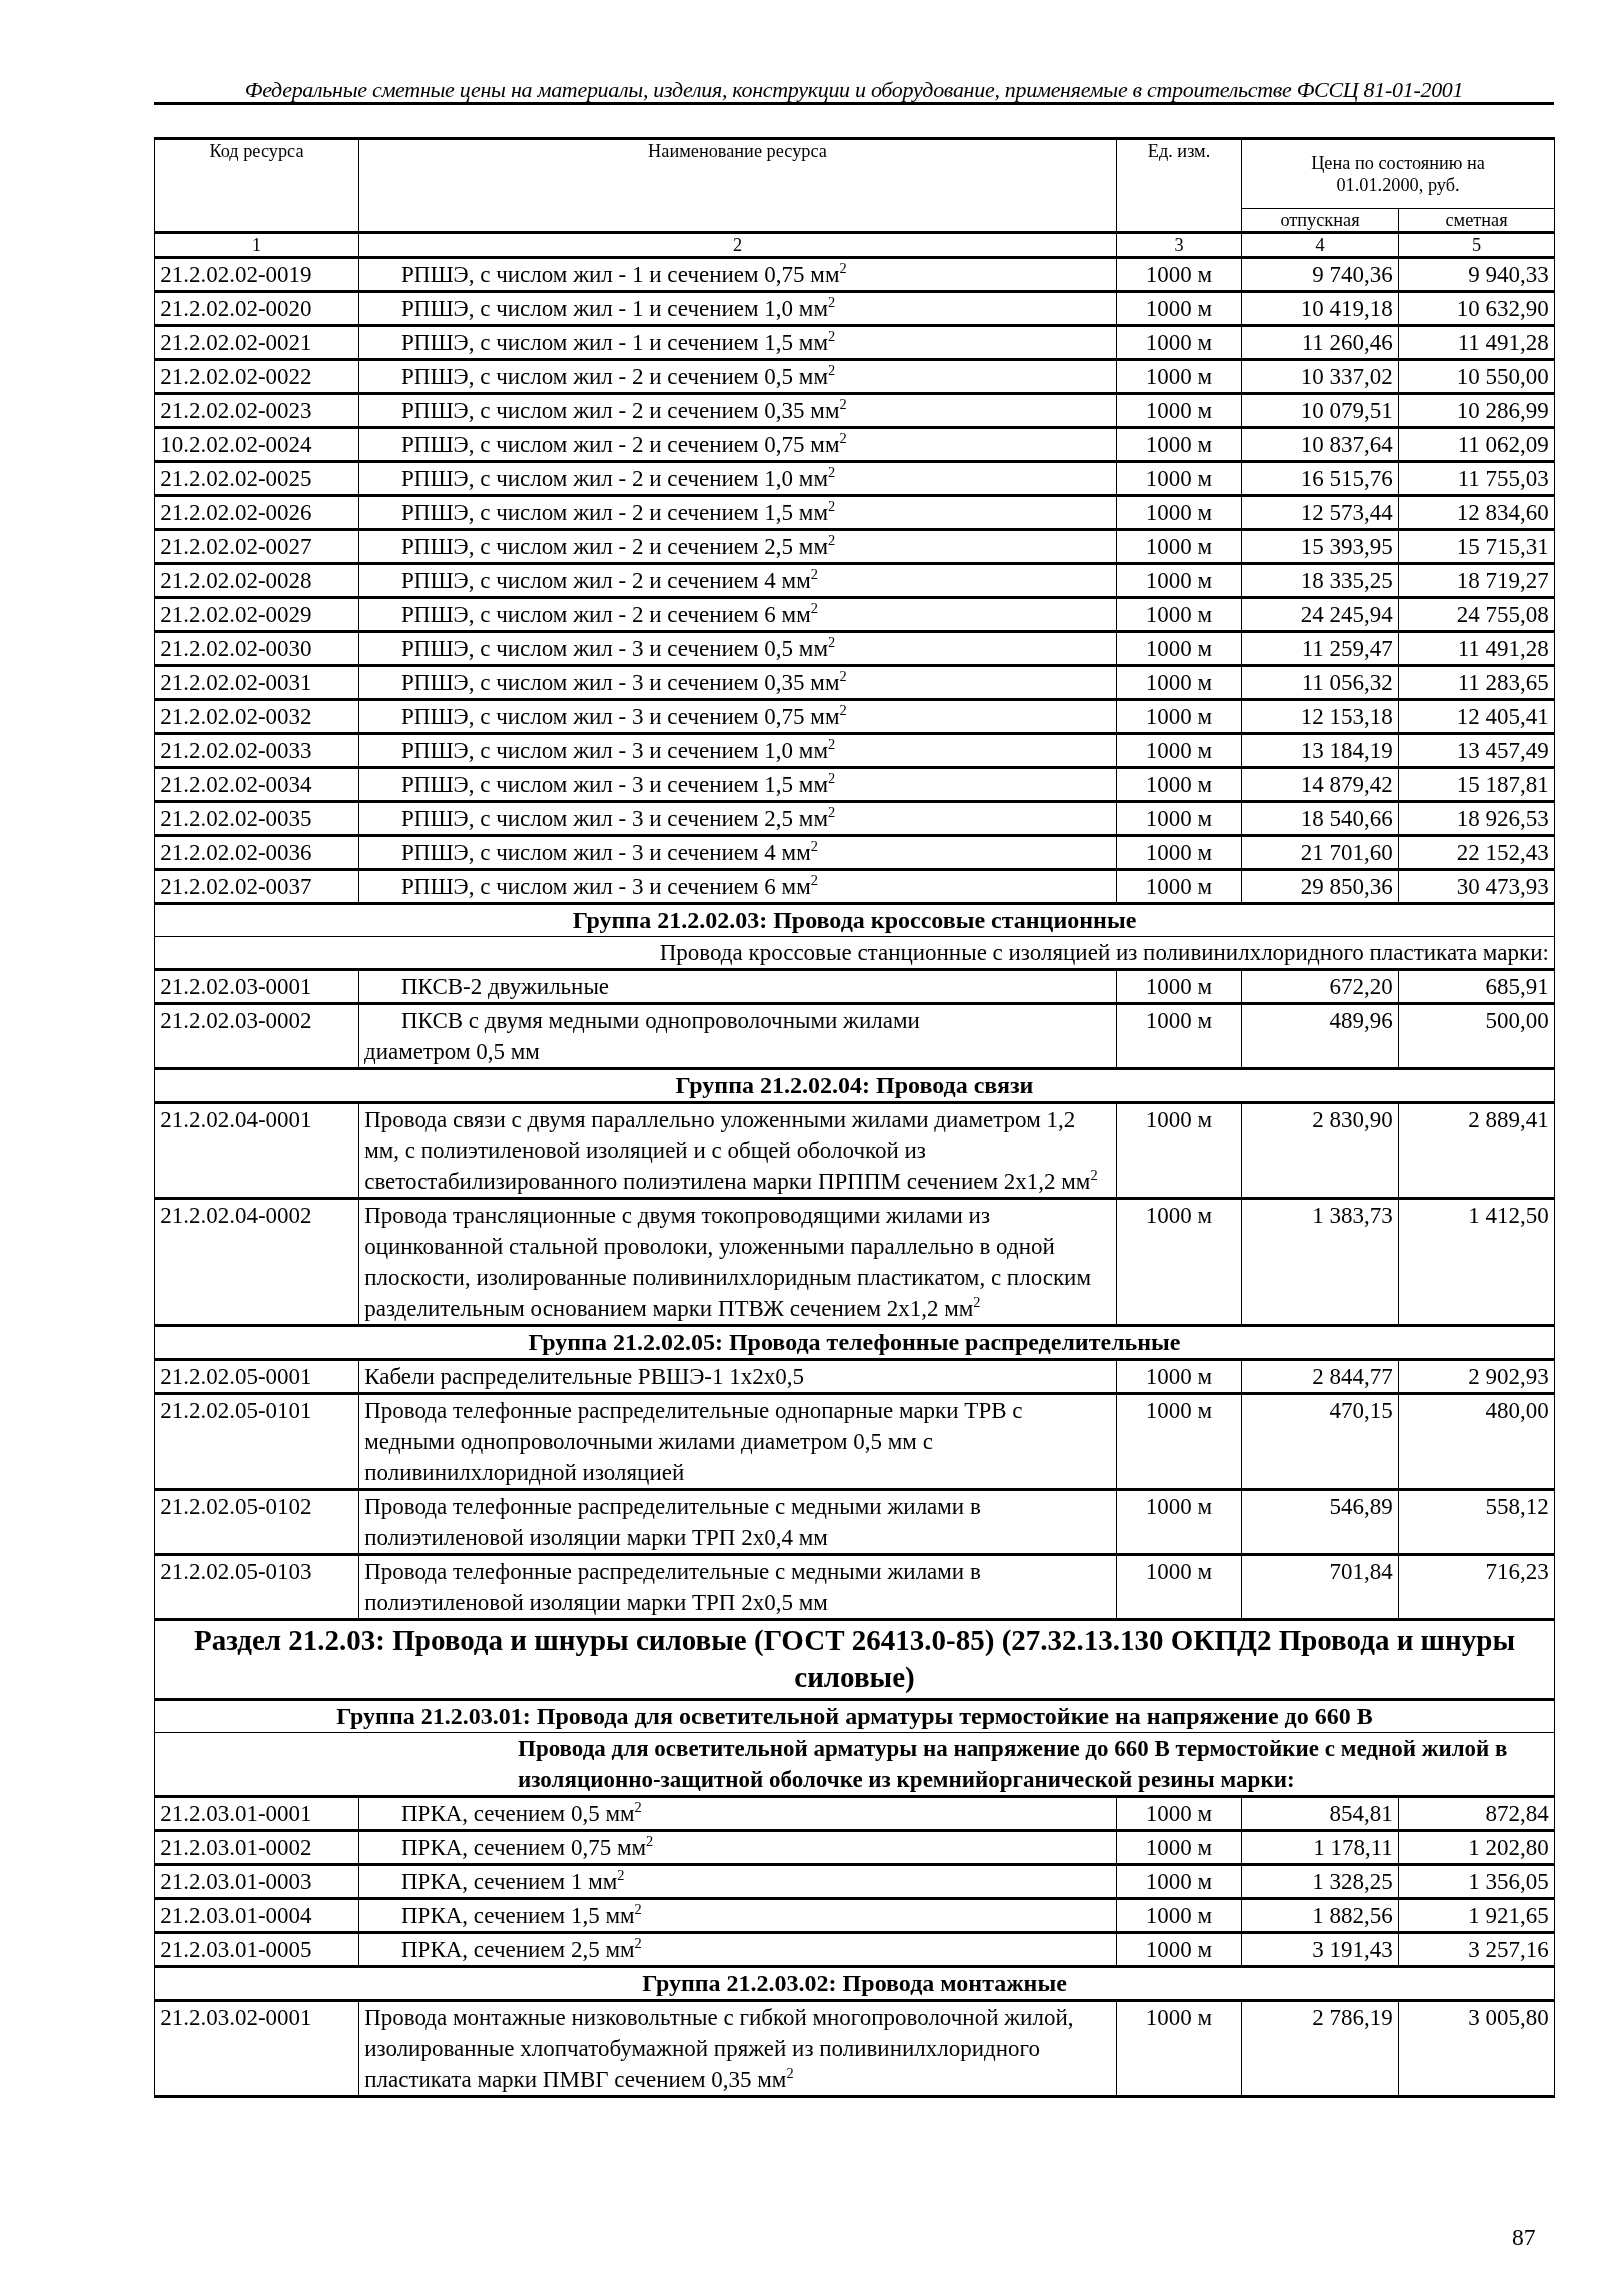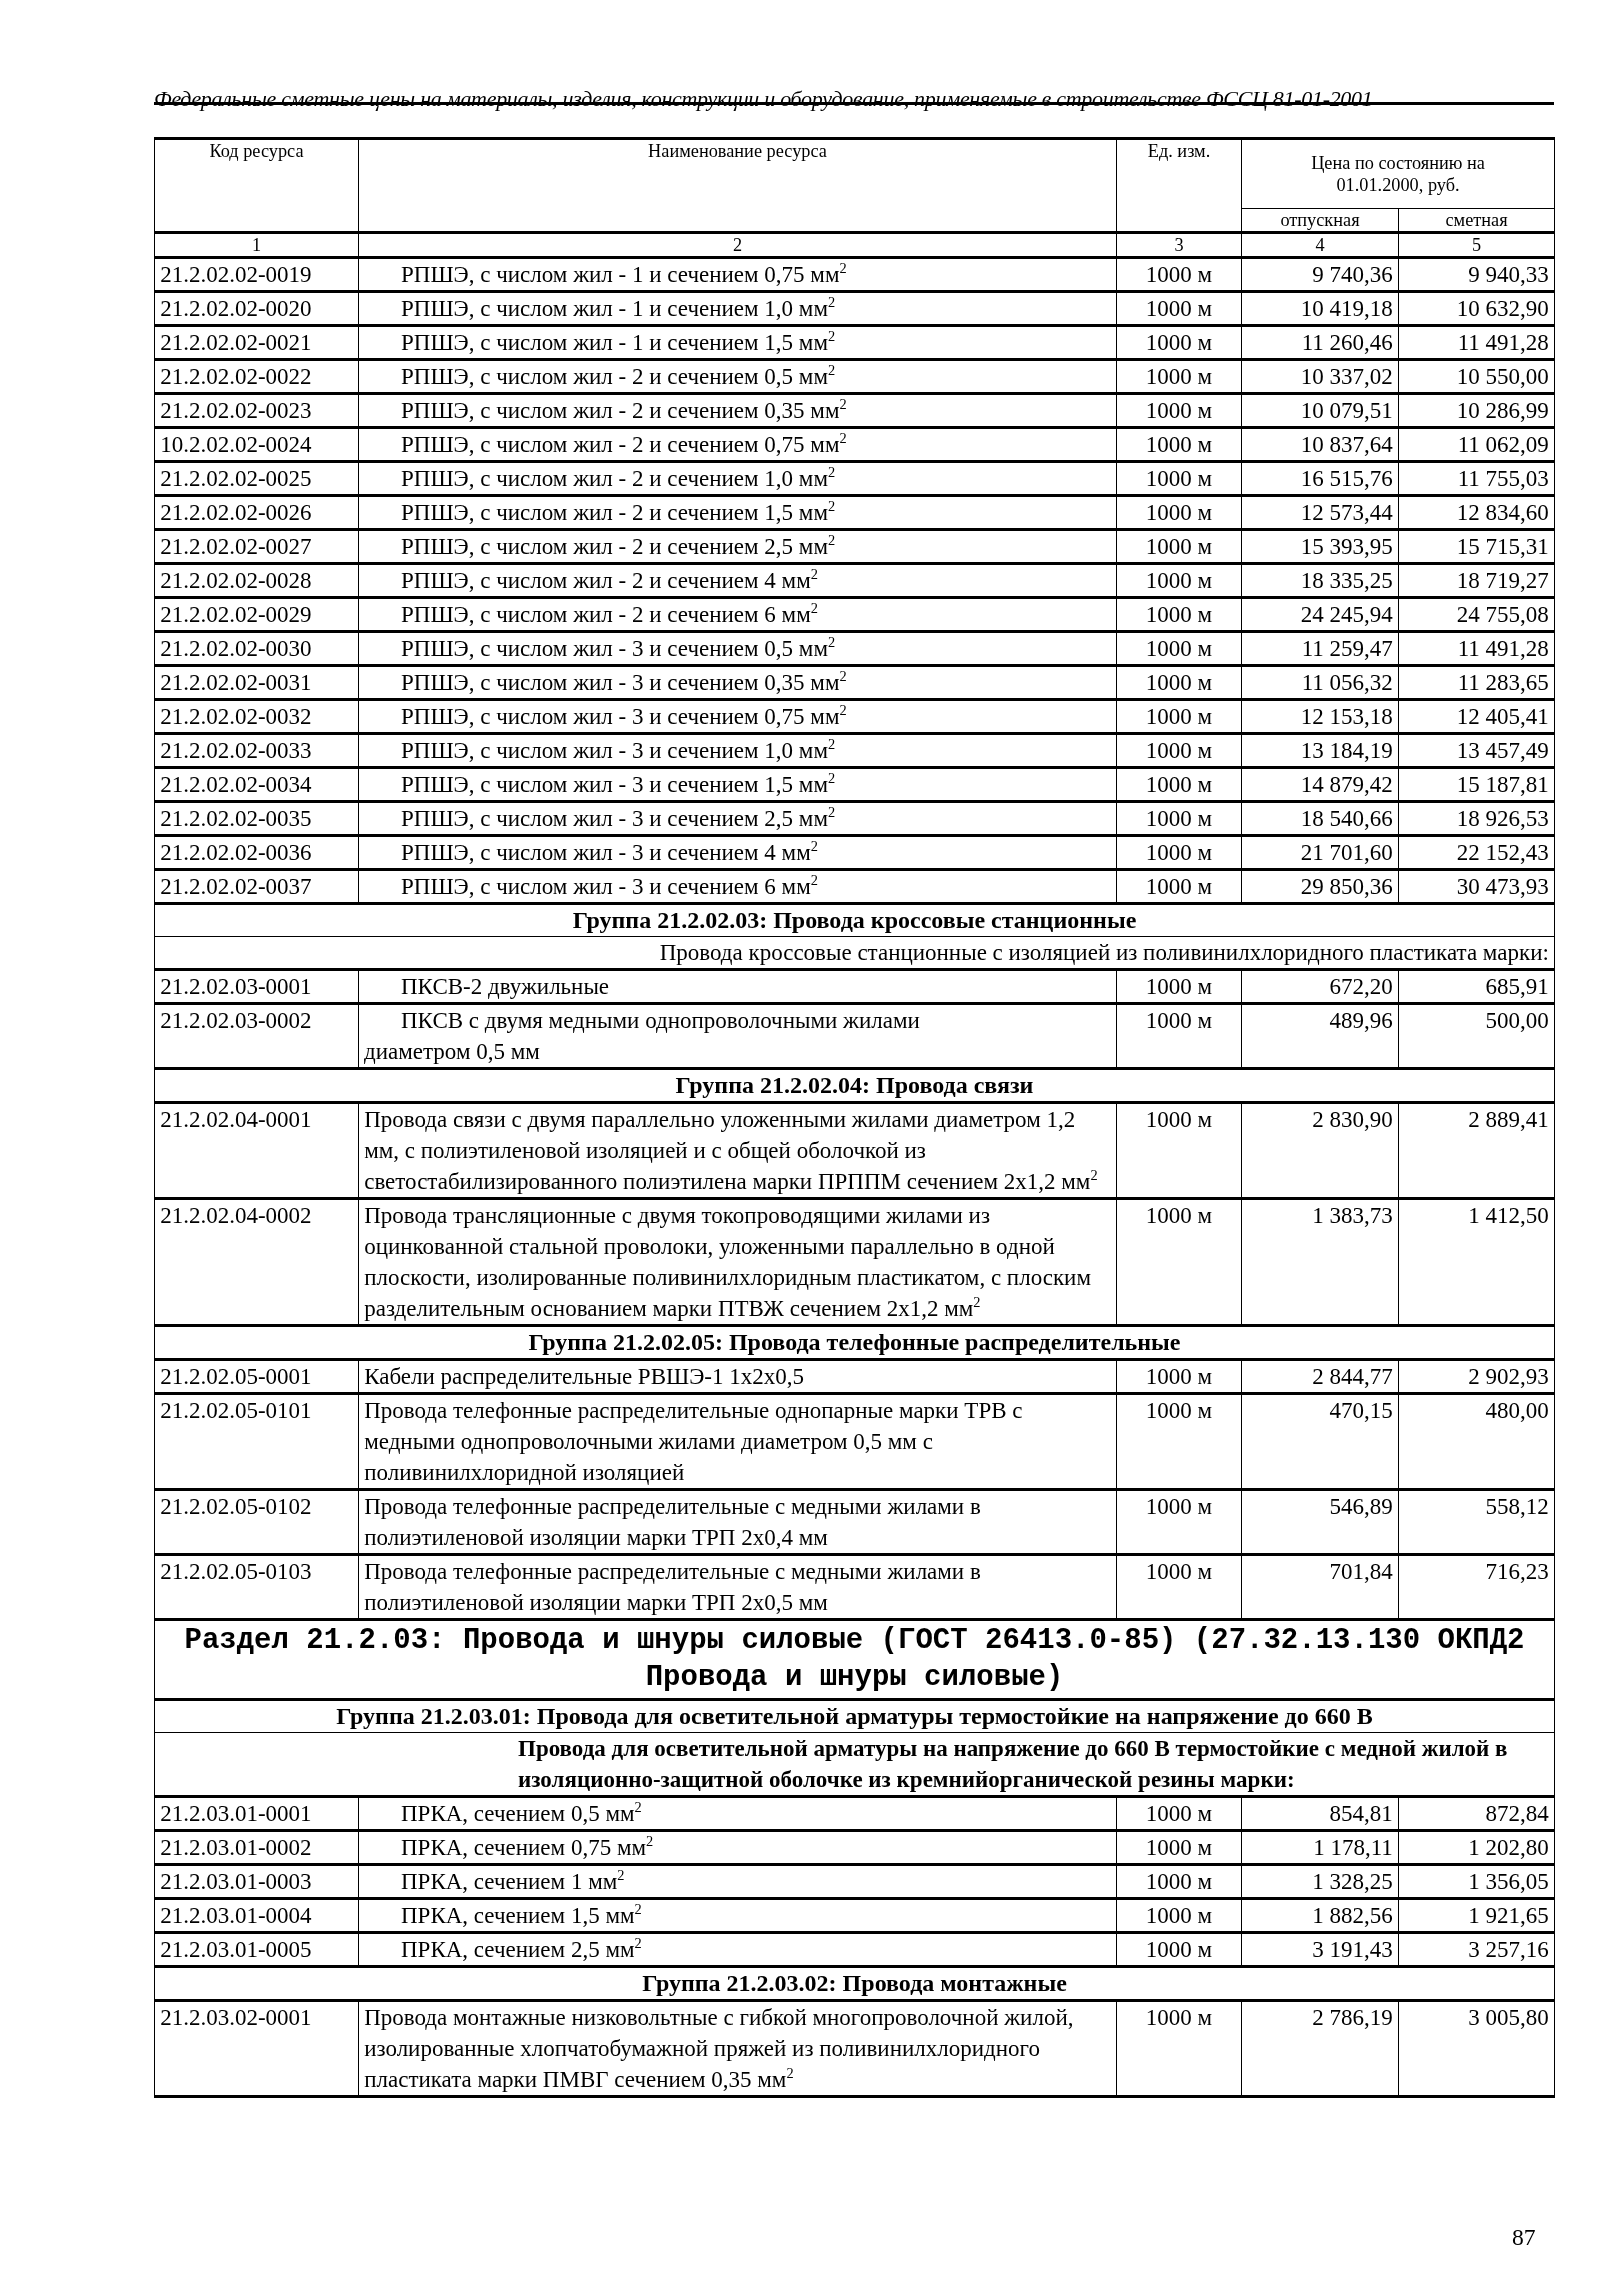--- a/index.html
+++ b/index.html
@@ -1,37 +1,37 @@
 <!DOCTYPE html>
 <html style="font-size:10.5px"><head>
 <meta charset="utf-8">
 <style>
   html, body { margin: 0; padding: 0; background: #ffffff; }
   body { width: 1623px; height: 2295px; position: relative; font-family: "Liberation Serif", "DejaVu Serif", serif; color: #000; }
-  .running-head { position: absolute; left: 154px; top: 86px; width: 1400px; text-align: left; font-style: italic; font-size: 22px; line-height: 26px; letter-spacing: -0.3px; }
+  .running-head { position: absolute; left: 154px; top: 77px; width: 1400px; text-align: center; font-style: italic; font-size: 22px; line-height: 26px; letter-spacing: -0.3px; }
   .head-rule { position: absolute; left: 154px; top: 102px; width: 1400px; height: 2.6px; background: #000; }
   table.price { position: absolute; left: 154px; top: 137px; width: 1400px; border-collapse: collapse; table-layout: fixed; font-size: 23px; line-height: 31px; }
   table.price td, table.price th { border-left: 1.3px solid #000; border-right: 1.3px solid #000; padding: 0 5.2px; vertical-align: top; font-weight: normal; }
   table.price tr { border-top: 3.3px solid #000; }
   table.price tr.sub { border-top: 1.3px solid #000; }
   table.price { border-bottom: 3.3px solid #000; }
   .col-code { width: 204px; }
   .col-name { width: 758px; }
   .col-unit { width: 125px; }
   .col-p1 { width: 157px; }
   .col-p2 { width: 156px; }
   th.hdr { font-size: 18.3px; line-height: 22px; text-align: center; vertical-align: middle; }
   td.num-idx { font-size: 18.3px; line-height: 22px; text-align: center; }
   td.code { text-align: left; white-space: nowrap; padding: 0 2.6px; }
   td.unit { text-align: center; white-space: nowrap; }
   td.price-val { text-align: right; white-space: nowrap; padding-right: 3.9px; }
   td.name.indent { padding-left: 42px; margin-left: 33px; }
   td.name { text-align: left; }
   tr.group td { text-align: center; font-weight: bold; font-size: 24px; line-height: 31px; }
-  tr.section td { text-align: center; font-weight: bold; font-size: 29px; line-height: 37px; padding: 1.3px 5.2px; font-family: Liberation Mono, monospace; }
+  tr.section td { text-align: center; font-weight: bold; font-size: 29px; line-height: 37px; padding: 1.3px 5.2px; }
   tr.note td.note-text { text-align: left; padding-left: 363px; padding-right: 26px; font-weight: bold; }
   tr.note td.note-center { text-align: right; padding-left: 80px; }
   sup { font-size: 14.4px; line-height: 0; vertical-align: super; }
   .page-num { position: absolute; left: 1512px; top: 2224px; font-size: 23.6px; line-height: 26px; }
 </style>
 </head>
 <body>
 
 <div class="running-head">Федеральные сметные цены на материалы, изделия, конструкции и оборудование, применяемые в строительстве ФССЦ 81-01-2001</div>
 <div class="head-rule"></div>

